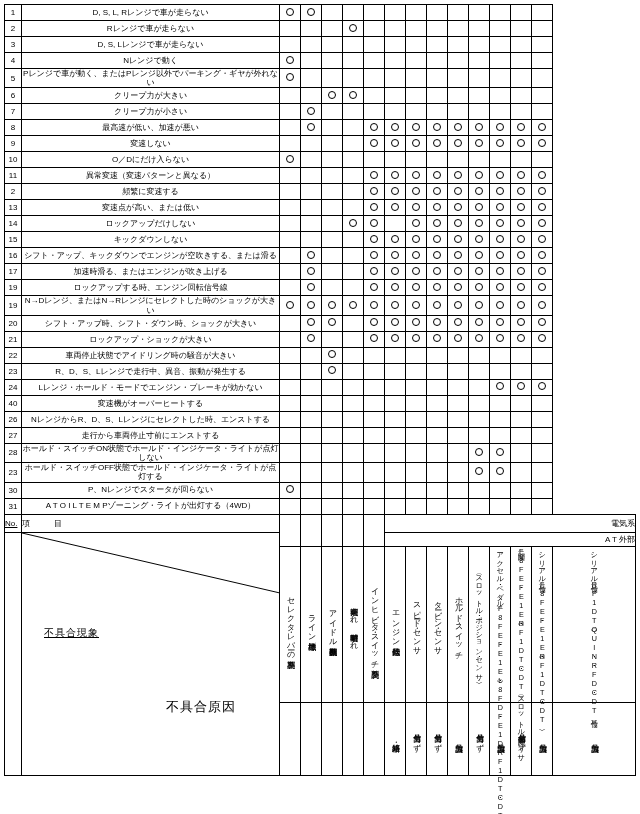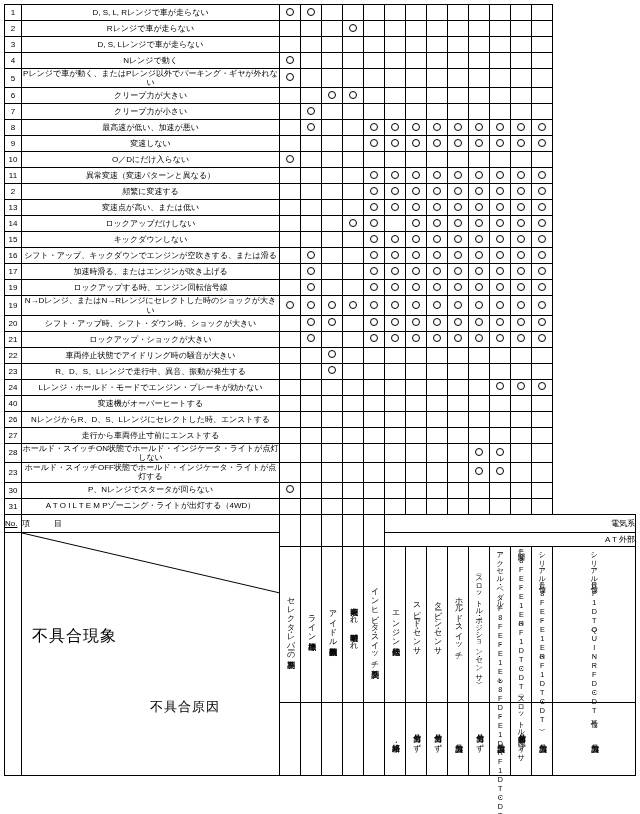--- a/index.html
+++ b/index.html
@@ -112,28 +112,29 @@
     position: relative;
     height: 100%;
     vertical-align: top;
   }
   .legend .diag {
     position: absolute;
     inset: 0;
   }
   .legend .t1 {
     position: absolute;
-    left: 10px;
+    left: 22px;
     top: 93px;
-    font-size: 16px;
+    font-size: 10px;
     letter-spacing: 1px;
+    text-decoration: underline;
   }
   .legend .t2 {
     position: absolute;
-    left: 128px;
+    left: 144px;
     top: 165px;
     font-size: 13px;
     letter-spacing: 1px;
   }
 </style>
 </head>
 <body>
 
 <div id="page">
 

